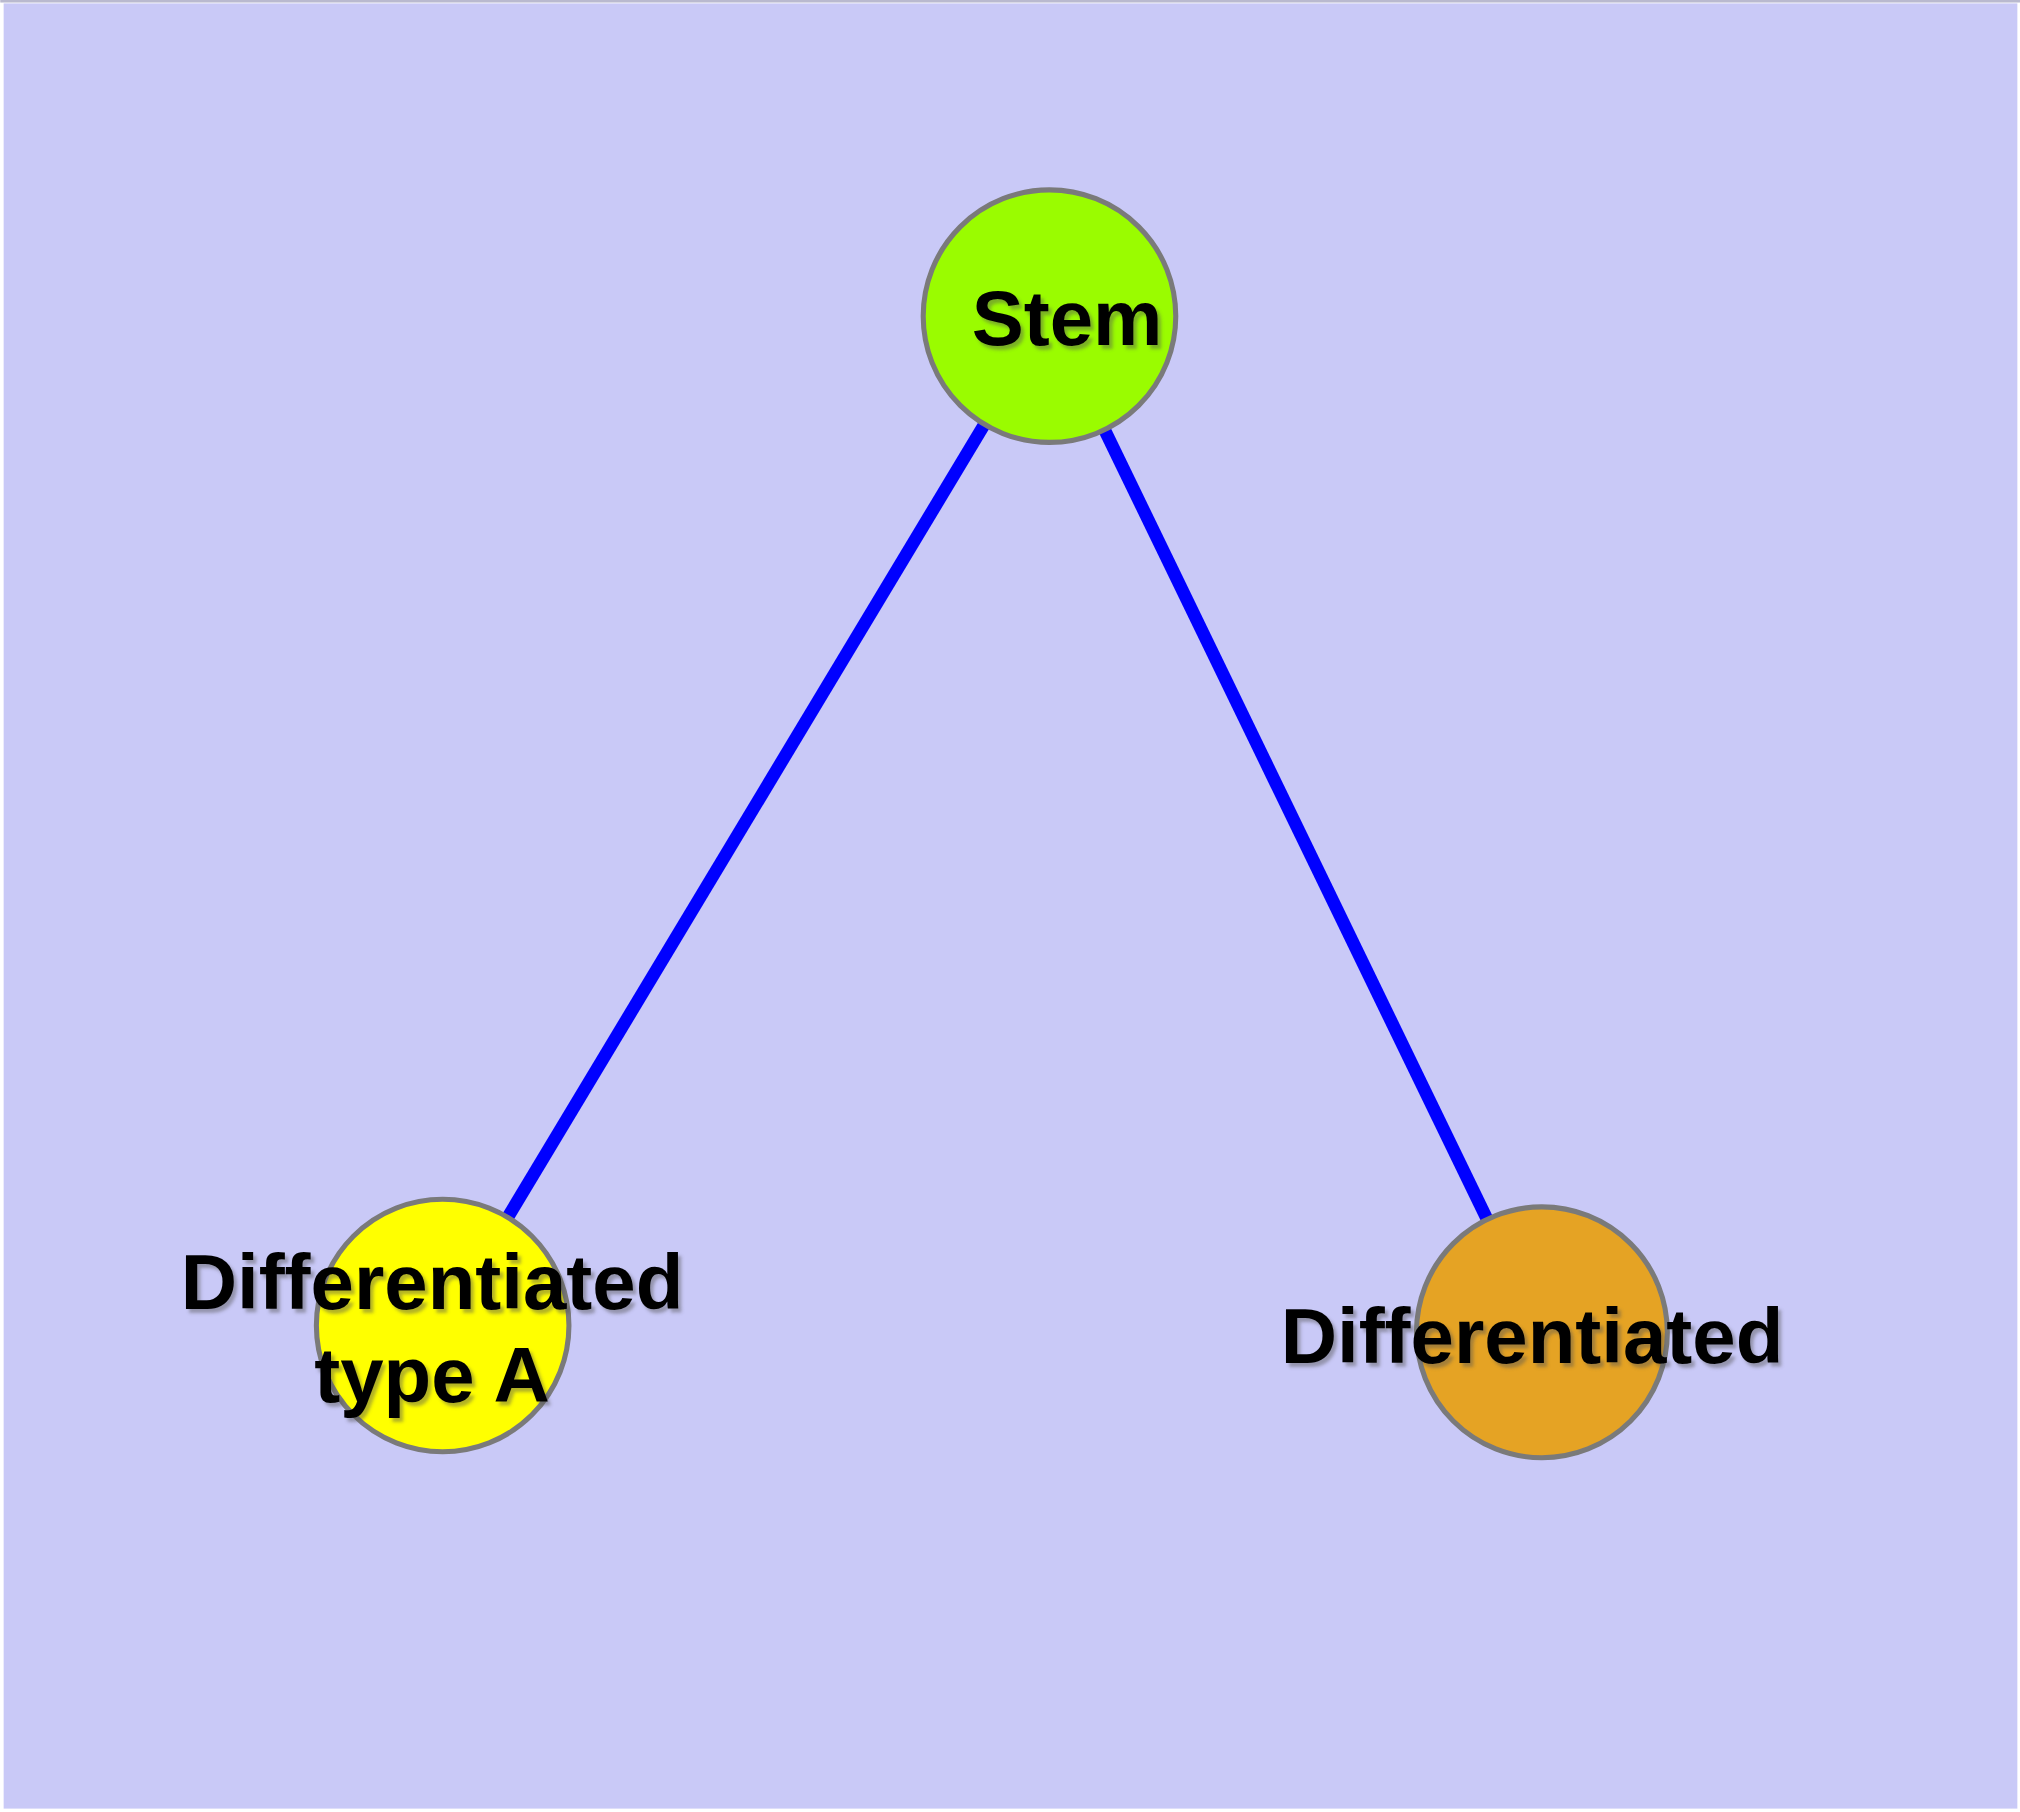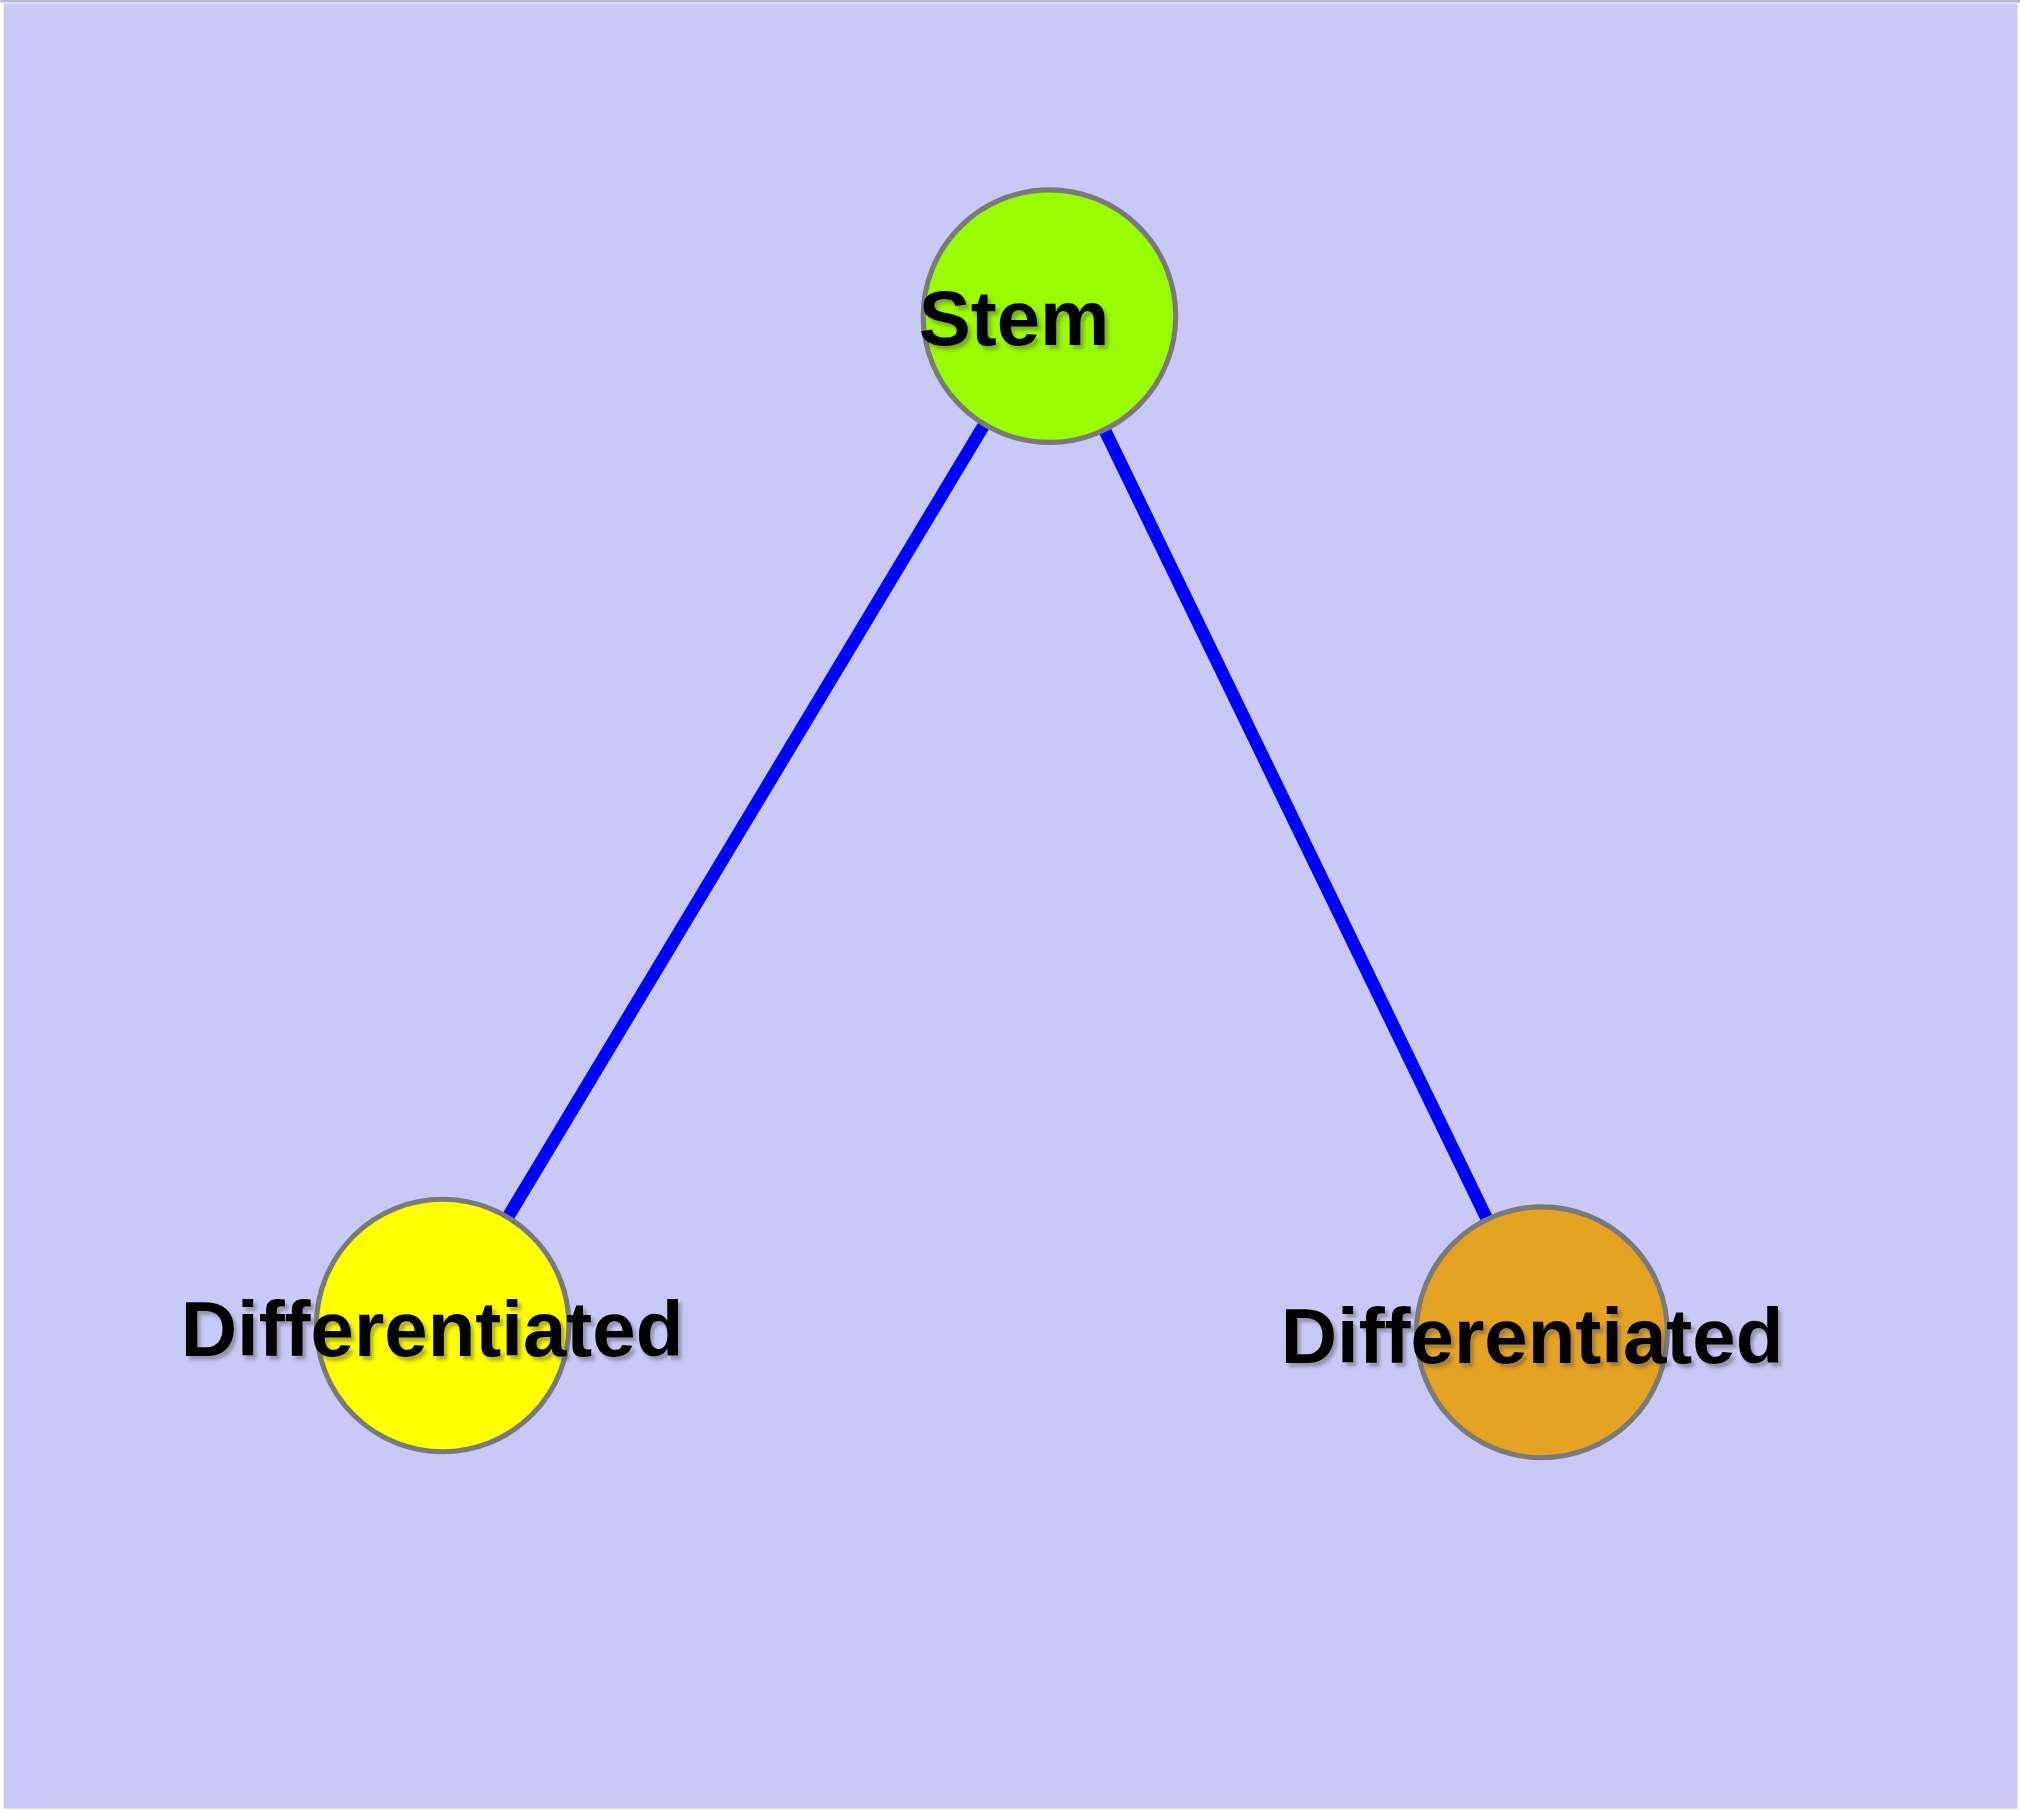--- a/index.html
+++ b/index.html
@@ -50,26 +50,27 @@
     <rect x="4" y="4" width="2376" height="2130" fill="#C9C9F7"></rect>
 
     <line x1="1238" y1="373" x2="522" y2="1564" stroke-width="15" stroke="#0000FF"></line>
     <line x1="1238" y1="373" x2="1819" y2="1572" stroke-width="15" stroke="#0000FF"></line>
 
     <circle cx="1238" cy="373" r="149" stroke-width="6" fill="#9AFC00" stroke="#7A7A7A"></circle>
     <circle cx="522" cy="1564" r="149" stroke-width="6" fill="#FFFF00" stroke="#7A7A7A"></circle>
     <circle cx="1819" cy="1572" r="148" stroke-width="6" fill="#E5A324" stroke="#7A7A7A"></circle>
   </svg>
 
-  <div class="node-label" style="left:1014px; top:318px;">
+  <div class="node-label" style="left:1067px; top:318px;">
     <span class="label-line">Stem</span>
   </div>
 
   <div class="node-label" style="left:432px; top:1329px;">
     <span class="label-line">Differentiated</span>
+    <span class="label-line">type A</span>
   </div>
 
   <div class="node-label" style="left:1532px; top:1336px;">
     <span class="label-line">Differentiated</span>
   </div>
 
 </div>
 
 
 </body></html>

